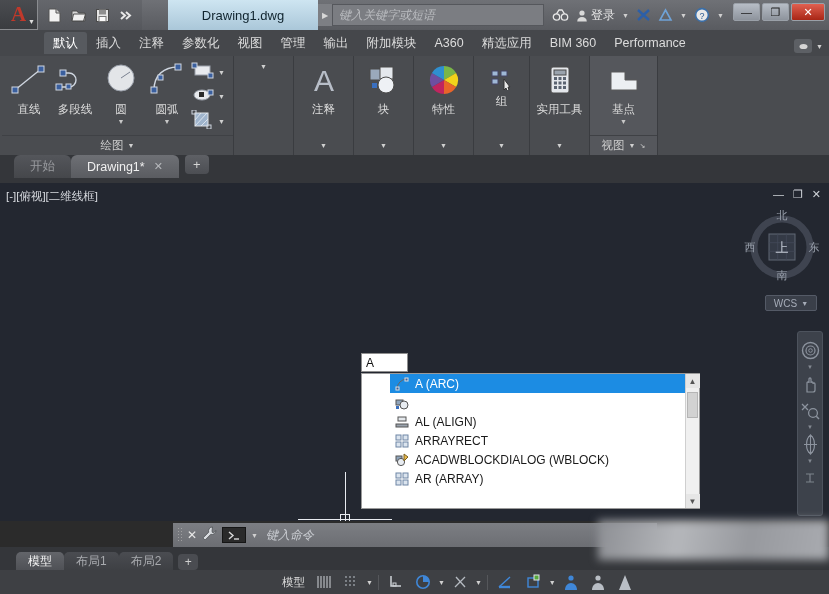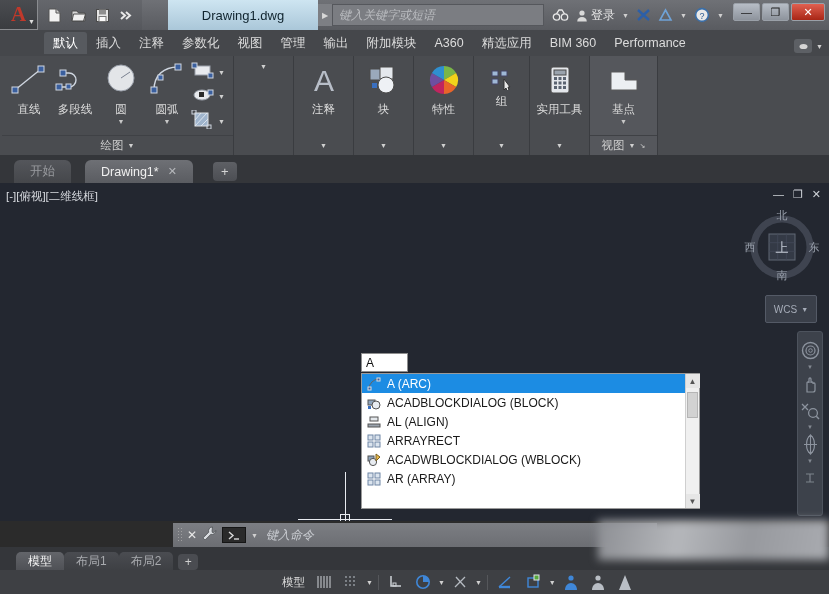--- a/index.html
+++ b/index.html
@@ -76,21 +76,21 @@
   .big-btn .ic { height:40px; display:flex; align-items:center; justify-content:center; }
   .big-btn .lb { color:#dcdcdc; font-size:11.5px; margin-top:2px; white-space:nowrap;}
   .big-btn .dd { font-size:7px; color:#c8c8c8; margin-top:1px;}
   .wide { width:56px;text-align:right; }
   .smallcol { display:flex; flex-direction:column; gap:3px; padding-top:2px;}
   .small-btn { display:flex; align-items:center; gap:3px; cursor:pointer;}
 
   
   .filetabs {
     position:absolute; left:0; top:155px; width:829px; height:28px;
-    background:#34363a; display:flex; align-items:flex-end; padding-left:14px;gap:14px;
+    background:#34363a; display:flex; align-items:flex-start; padding-left:14px;
   }
   .ftab { height:23px; padding:0 16px; display:flex; align-items:center; gap:9px;
           border-radius:6px 6px 0 0; font-size:12.5px; cursor:pointer; }
   .ftab.inactive { background:linear-gradient(#54565b,#45474b); color:#9a9ca0; }
   .ftab.active { background:linear-gradient(#6e7075,#5a5c61); color:#f0f0f0; }
   .ftab .x { font-size:11px; color:#b6b8bc; }
   .ftab-plus { width:24px; height:19px; margin-left:6px; margin-bottom:2px;
                background:linear-gradient(#5e6065,#4c4e53); border-radius:4px;
                display:flex; align-items:center; justify-content:center;
                color:#d4d4d4; font-size:13px; cursor:pointer; }
@@ -103,42 +103,42 @@
   .vp-label { position:absolute; left:6px; top:6px; color:#d6d9de; font-size:11.5px; cursor:pointer;}
   .vp-ctrl { position:absolute; right:8px; top:5px; display:flex; gap:9px; color:#cfd3d8; font-size:11px;}
   .vp-ctrl span { cursor:pointer; }
   
   .crosshair { position:absolute; left:345px; top:336px; }
   .ch-h { position:absolute; left:-47px; top:0; width:94px; height:1px; background:#e8ebf0; }
   .ch-v { position:absolute; left:0; top:-47px; width:1px; height:94px; background:#e8ebf0; }
   .ch-box { position:absolute; left:-5px; top:-5px; width:10px; height:10px; border:1px solid #e8ebf0; }
   
   .viewcube { position:absolute; right:8px; top:22px; width:78px; height:82px; }
-  .wcs-badge { position:absolute; right:12px; top:112px; width:52px; height:28px;
+  .wcs-badge { position:absolute; right:12px; top:112px; width:52px; height:16px;
                background:#3a3f49; border:1px solid #545a66; border-radius:2px;
                color:#a6acb8; font-size:10px; display:flex; align-items:center;
                justify-content:center; gap:4px; cursor:pointer;}
   
   .navbar { position:absolute; right:6px; top:148px; width:26px; height:185px;
             background:#3d424b; border:1px solid #4d535d; border-radius:3px;
             display:flex; flex-direction:column; align-items:center; padding-top:6px; gap:2px;}
   .nv { width:24px; height:24px; display:flex; align-items:center; justify-content:center; cursor:pointer;}
   .nv-ar { font-size:6px; color:#838992; cursor:pointer;}
 
   
   .cmd-input-float {
     position:absolute; left:361px; top:353px; width:47px; height:19px;
     background:#fff; border:1px solid #8e8e8e; color:#111; font-size:12px;
     display:flex; align-items:center; padding-left:4px; z-index:40;
   }
   .ac-list {
     position:absolute; left:361px; top:373px; width:339px; height:136px;
     background:#fff; border:1px solid #9a9a9a; z-index:40; display:flex;
   }
-  .ac-items { flex:1; overflow:hidden; }
+  .ac-items { flex:1; overflow:hidden;margin-left:28px; }
   .ac-row { height:19px; display:flex; align-items:center; gap:6px; padding-left:4px;
             font-size:12px; color:#1a1a1a; cursor:pointer; }
   .ac-row.sel { background:#1c8ce3; color:#fff; }
   .ac-row .ic { width:15px; height:15px; display:flex; align-items:center; justify-content:center; flex:0 0 15px;}
   .ac-scroll { width:14px; background:#f0f0f0; border-left:1px solid #cfcfcf;
                display:flex; flex-direction:column; align-items:center; }
   .ac-arrow { width:14px; height:14px; display:flex; align-items:center; justify-content:center;
               font-size:8px; color:#555; background:#e6e6e6; cursor:pointer;}
   .ac-thumb { width:11px; height:26px; background:#d2d2d2; border:1px solid #b5b5b5; margin-top:4px; cursor:pointer;}
 
@@ -603,21 +603,20 @@
         <span>A (ARC)</span>
       </div>
       <div class="ac-row">
         <span class="ic">
           <svg width="14" height="14" viewBox="0 0 14 14">
               <rect x="1" y="4" width="7" height="5" fill="#8fa4bb" stroke="#555"></rect>
               <circle cx="9" cy="9" r="4" fill="#e8ecf1" stroke="#555"></circle>
               <rect x="1" y="10" width="3" height="3" fill="#3a6fbf"></rect>
             </svg>
         </span>
-        <span>ACADBLOCKDIALOG (BLOCK)</span>
       </div>
       <div class="ac-row">
         <span class="ic">
           <svg width="14" height="14" viewBox="0 0 14 14">
               <rect x="3" y="2" width="8" height="4" fill="#e4e8ec" stroke="#555"></rect>
               <rect x="1" y="9" width="12" height="3" fill="#9aa3ad" stroke="#555"></rect>
             </svg>
         </span>
         <span>AL (ALIGN)</span>
       </div>

